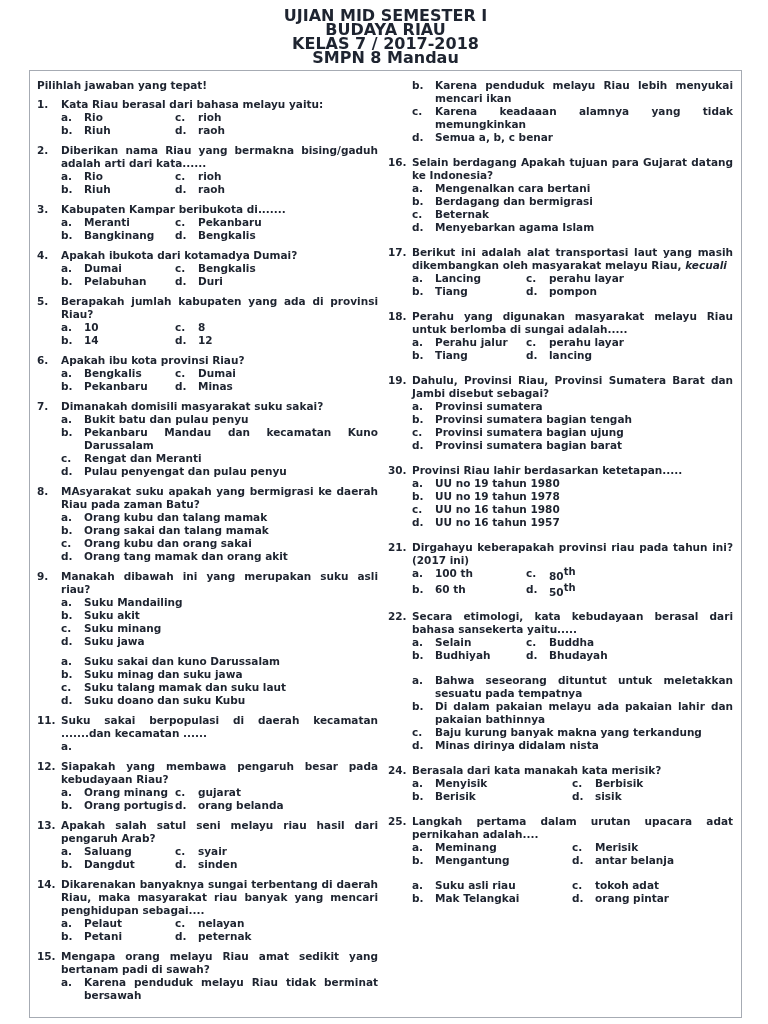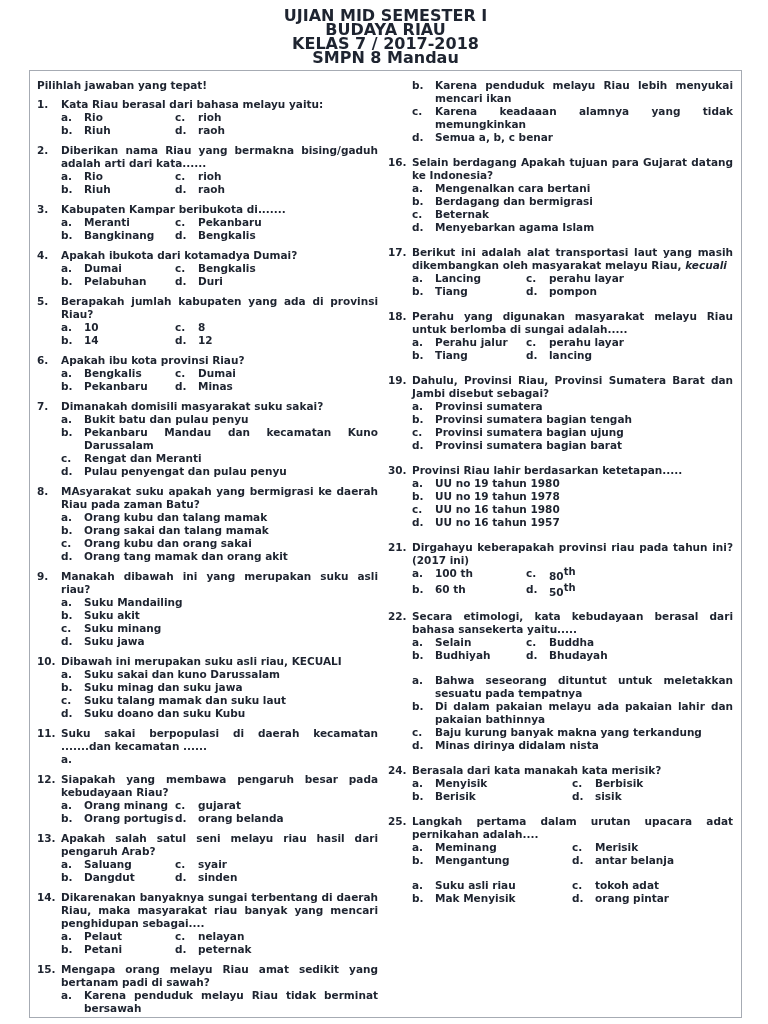--- a/index.html
+++ b/index.html
@@ -255,24 +255,20 @@
                 <span class="opt-label">c.</span>
                 <span class="opt-text"><span>Suku minang</span></span>
               </div>
               <div class="opt">
                 <span class="opt-label">d.</span>
                 <span class="opt-text"><span>Suku jawa</span></span>
               </div>
             </div>
           </div>
           <div class="question">
-            <div class="q-row">
-              <span class="q-num">10.</span>
-              <span class="q-text"><span>Dibawah ini merupakan suku asli riau, KECUALI</span></span>
-            </div>
             <div class="options list">
               <div class="opt">
                 <span class="opt-label">a.</span>
                 <span class="opt-text"><span>Suku sakai dan kuno Darussalam</span></span>
               </div>
               <div class="opt">
                 <span class="opt-label">b.</span>
                 <span class="opt-text"><span>Suku minag dan suku jawa</span></span>
               </div>
               <div class="opt">
@@ -641,21 +637,21 @@
             <div class="opt">
               <span class="opt-label">a.</span>
               <span class="opt-text"><span>Suku asli riau</span></span>
             </div>
             <div class="opt">
               <span class="opt-label">c.</span>
               <span class="opt-text"><span>tokoh adat</span></span>
             </div>
             <div class="opt">
               <span class="opt-label">b.</span>
-              <span class="opt-text"><span>Mak Menyisik</span></span>
+              <span class="opt-text"><span>Mak Telangkai</span></span>
             </div>
             <div class="opt">
               <span class="opt-label">d.</span>
               <span class="opt-text"><span>orang pintar</span></span>
             </div>
           </div>
         </div>
       </div>
   </div>
 </div>

